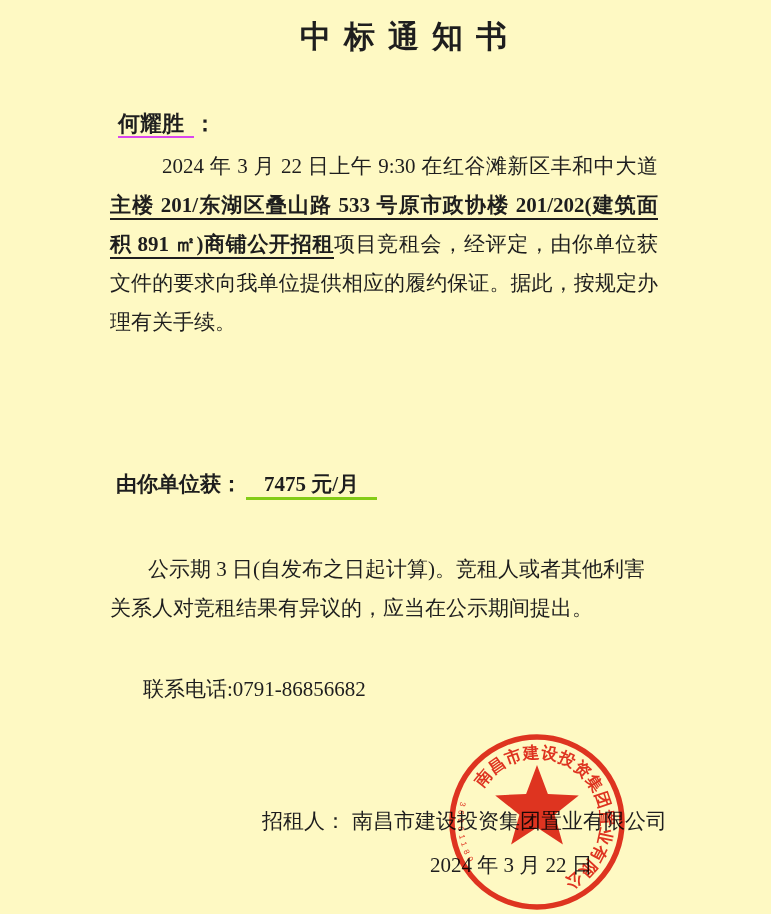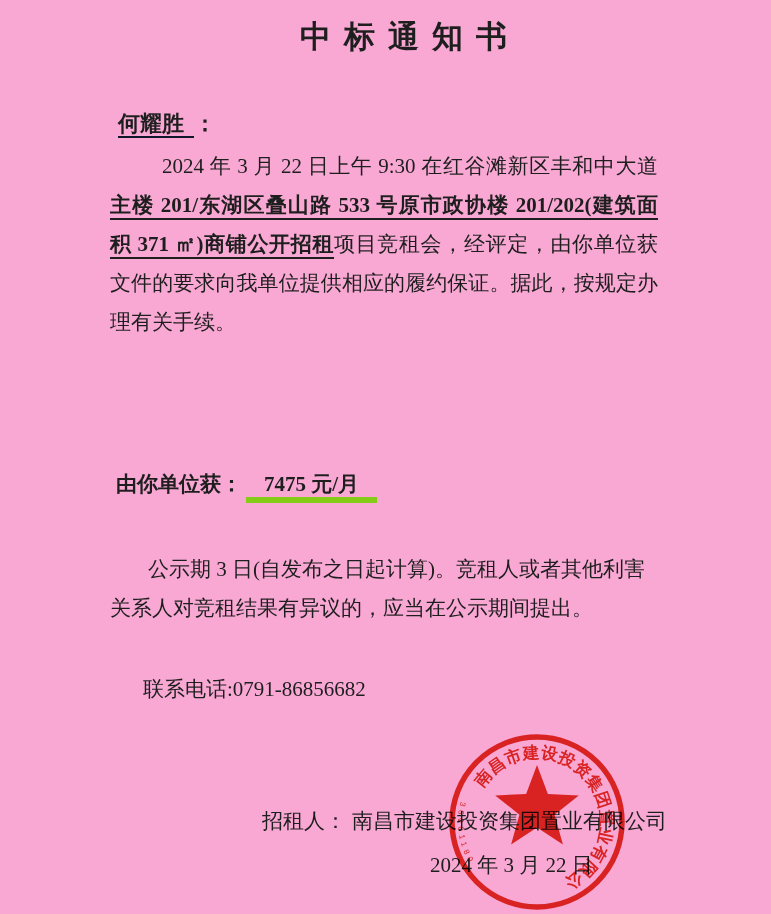--- a/index.html
+++ b/index.html
@@ -1,20 +1,20 @@
 <!DOCTYPE html>
 <html><head>
 <meta charset="utf-8">
 <style>
   html, body { margin: 0; padding: 0; background: #ffffff; }
   .page {
     position: relative;
     width: 771px;
     height: 914px;
-    background: #f9a8d4;
+    background: #fef9c3;
     color: #1e1e1e;
     font-family: "Liberation Serif", "DejaVu Serif", serif;
     overflow: hidden;
   }
   .doc-title {
     position: absolute;
     top: 16px; left: 0; width: 771px;
     text-align: center;
     font-size: 31px;
     font-weight: 700;
@@ -24,21 +24,21 @@
     white-space: nowrap;
   }
   .addressee {
     position: absolute;
     top: 104px; left: 118px;
     font-size: 22px;
     font-weight: 700;
     line-height: 39px;
   }
   .addressee .name {
-    border-bottom: 2px solid #0f172a;
+    border-bottom: 2px solid #d946ef;
     padding-right: 10px;
   }
   .body-para {
     position: absolute;
     top: 147px; left: 110px;
     width: 548px;
     font-size: 21px;
   }
   .b-line {
     height: 39px;
@@ -57,21 +57,21 @@
   .result-line {
     position: absolute;
     top: 465px; left: 110px;
     height: 39px; line-height: 39px;
     font-size: 21px;
     padding-left: 6px;
   }
   .result-label { font-weight: 700; }
   .result-value {
     font-weight: 700;
-    border-bottom: 6px solid #84cc16;
+    border-bottom: 3px solid #84cc16;
     padding: 0 18px 1px 18px;
     margin-left: 4px;
   }
   .notice-para {
     position: absolute;
     top: 550px; left: 110px;
     width: 548px;
     font-size: 21px;
   }
   .n-line { height: 39px; line-height: 39px; }
@@ -136,21 +136,21 @@
   </div>
 
   <div class="body-para">
     <div class="b-line first">
       <span>2024 年 3 月 22 日上午 9:30 在红谷滩新区丰和中大道</span>
     </div>
     <div class="b-line">
       <span class="emph">主楼 201/东湖区叠山路 533 号原市政协楼 201/202(建筑面</span>
     </div>
     <div class="b-line">
-      <span class="emph">积 371 ㎡)商铺公开招租</span><span>项目竞租会，经评定，由你单位获</span>
+      <span class="emph">积 891 ㎡)商铺公开招租</span><span>项目竞租会，经评定，由你单位获</span>
     </div>
     <div class="b-line">
       <span>文件的要求向我单位提供相应的履约保证。据此，按规定办</span>
     </div>
     <div class="b-line last">
       <span>理有关手续。</span>
     </div>
   </div>
 
   <div class="result-line">

